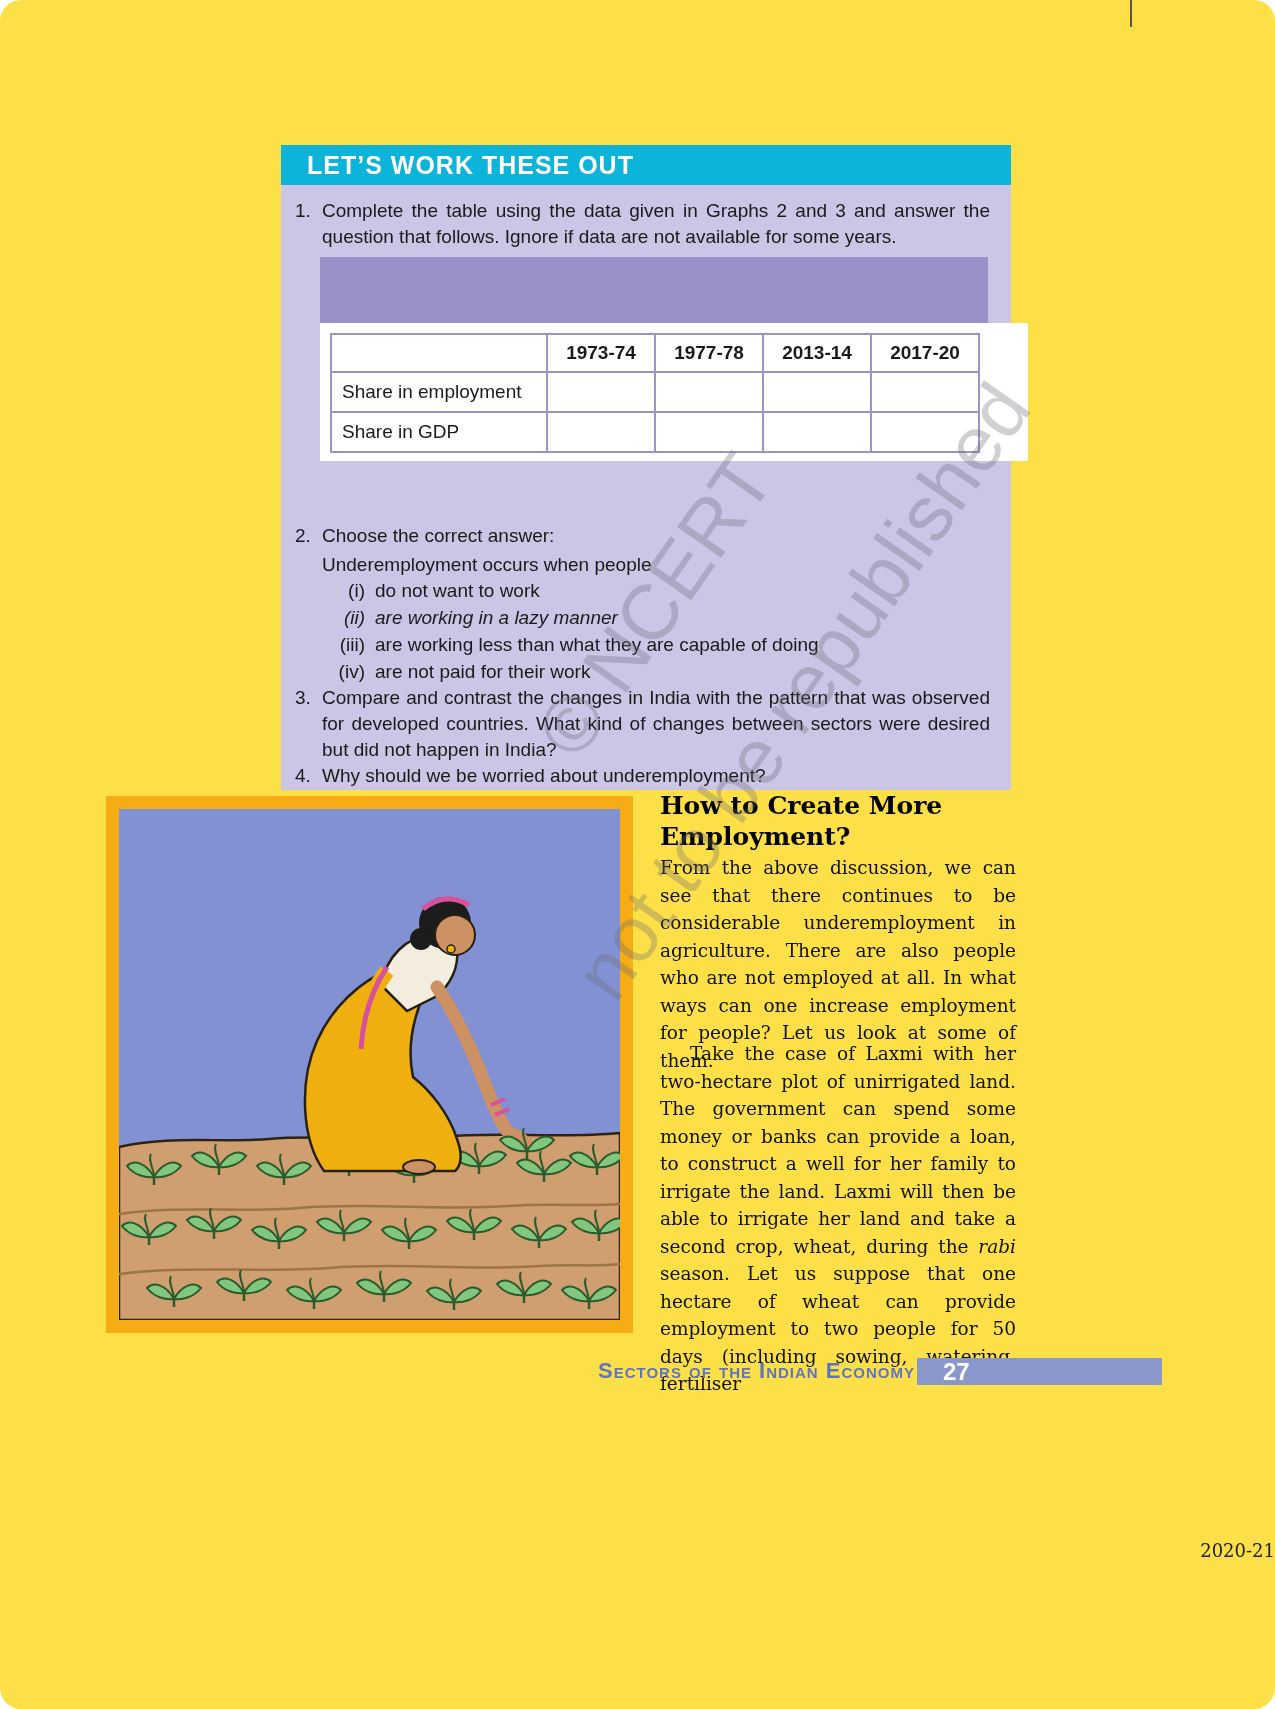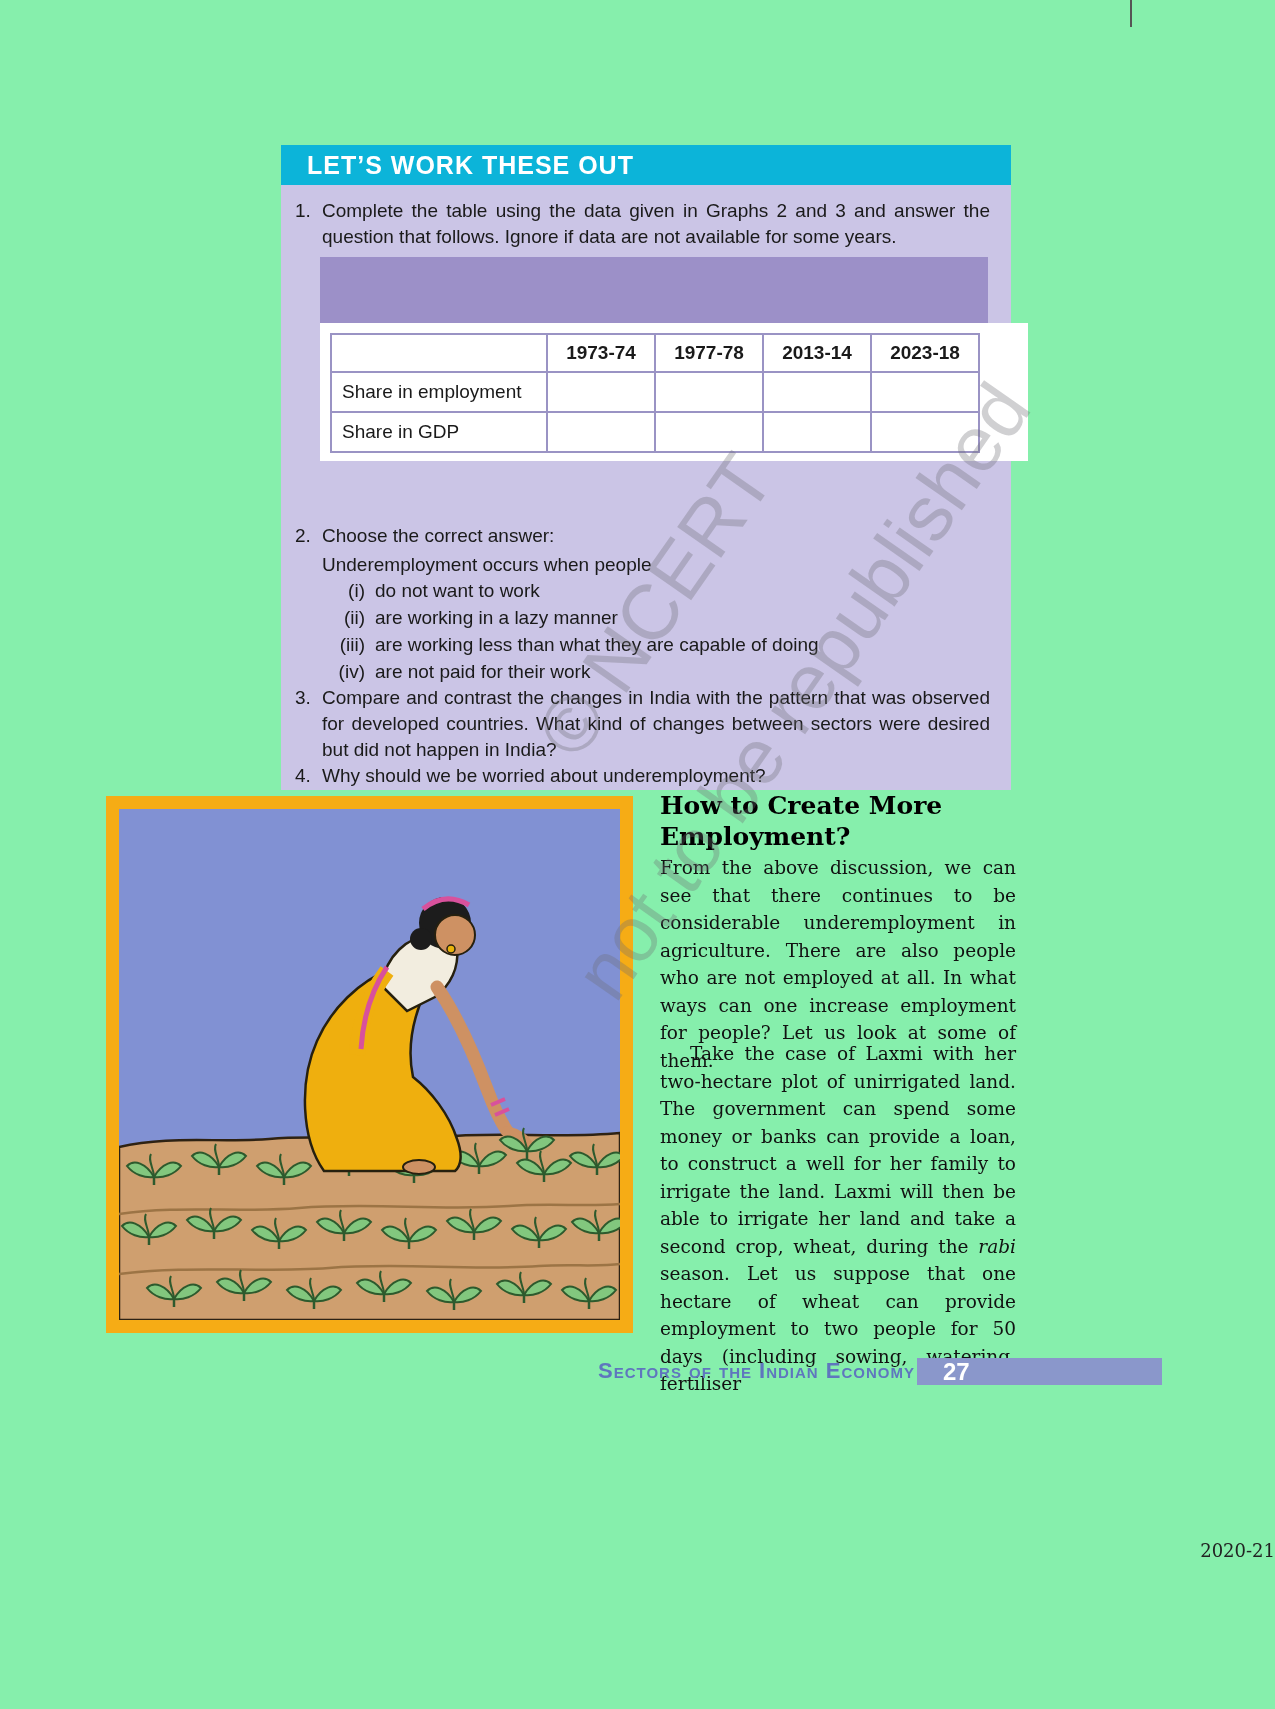--- a/index.html
+++ b/index.html
@@ -1,18 +1,18 @@
 <!DOCTYPE html>
 <html><head>
 <meta charset="utf-8">
 <style>
   * { margin:0; padding:0; box-sizing:border-box; }
   html,body { width:1275px; background:#ffffff; }
   body { font-family:"Liberation Sans", sans-serif; color:#1a1a1a; }
-  .page { position:relative; width:1275px; height:1709px; background:#86efac; overflow:hidden; }
+  .page { position:relative; width:1275px; height:1709px; background:#fde047; overflow:hidden;border-radius:21px; }
 
   .corner-tick { position:absolute; left:1130px; top:0; width:2px; height:27px; background:#555; }
 
   
   .worksheet { position:absolute; left:281px; top:145px; width:730px; height:645px; background:#CBC5E6; }
   .ws-header { position:absolute; left:0; top:0; width:730px; height:40px; background:#0CB4D9;
                color:#fff; font-weight:bold; font-size:25px; line-height:40px; padding-left:26px; letter-spacing:1px; }
   .q { position:absolute; display:flex; font-size:19px; line-height:26px; }
   .qnum { flex:none; width:27px; }
   .qbody { width:668px; text-align:justify; }
@@ -23,21 +23,21 @@
   table { border-collapse:collapse; width:648px; table-layout:fixed; }
   td, th { border:2px solid #9A93C4; font-size:19px; height:38px; background:#fff; }
   th { font-weight:bold; text-align:center; }
   td.rowlabel { text-align:left; padding-left:10px; font-weight:normal; height:40px; }
   col.c0 { width:216px; } col.cy { width:108px; }
   .followup { position:absolute; left:41px; top:325px; width:668px; font-size:19px; line-height:26px; text-align:justify; }
   .q2 { left:14px; top:378px; }
   .q2-stem { position:absolute; left:41px; top:407px; font-size:19px; line-height:26px; }
   .opt { position:absolute; display:flex; font-size:19px; line-height:26px; }
   .opt-label { flex:none; width:44px; text-align:right; margin-right:10px; }
-  .opt1 { left:40px; top:433px; } .opt2 { left:40px; top:460px; }
+  .opt1 { left:40px; top:433px; } .opt2 { left:40px; top:460px;font-style:italic; }
   .opt3 { left:40px; top:487px; } .opt4 { left:40px; top:514px; }
   .q3 { left:14px; top:540px; }
   .q4 { left:14px; top:618px; }
 
   
   .illustration { position:absolute; left:106px; top:796px; width:527px; height:537px;
                   border:13px solid #F6AC15; background:#8191D3; }
   .illustration svg { display:block; }
 
   
@@ -92,21 +92,21 @@
             <col class="cy">
             <col class="cy">
             <col class="cy">
           </colgroup>
         <tbody>
             <tr>
           <th></th>
           <th>1973-74</th>
           <th>1977-78</th>
           <th>2013-14</th>
-          <th>2023-18</th>
+          <th>2017-20</th>
         </tr>
         <tr>
           <td class="rowlabel">Share in employment</td>
           <td></td>
           <td></td>
           <td></td>
           <td></td>
         </tr>
         <tr>
           <td class="rowlabel">Share in GDP</td>

